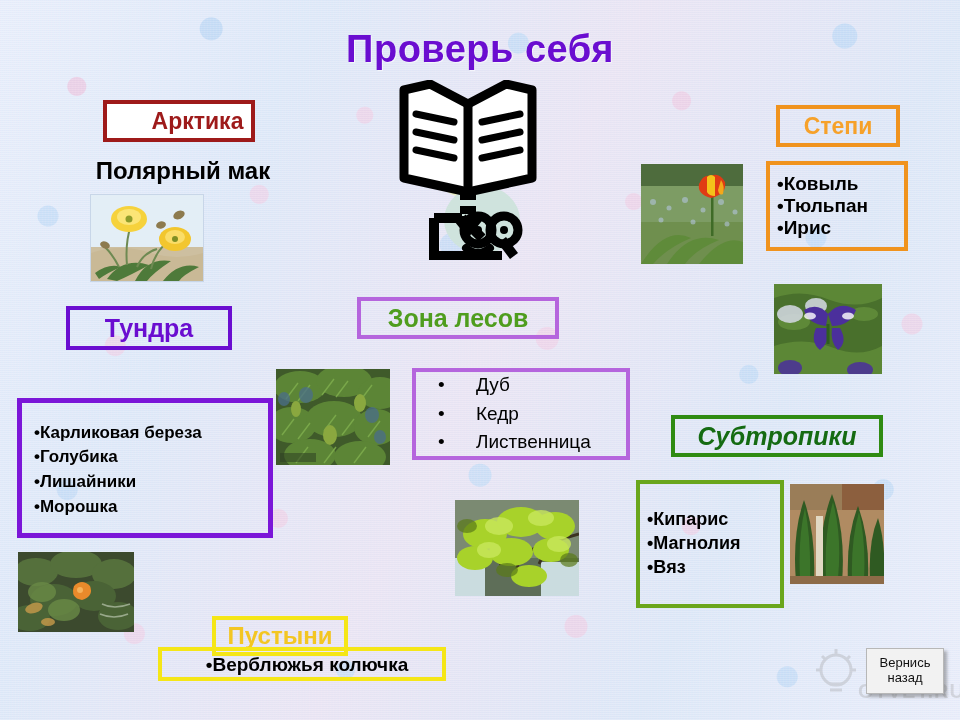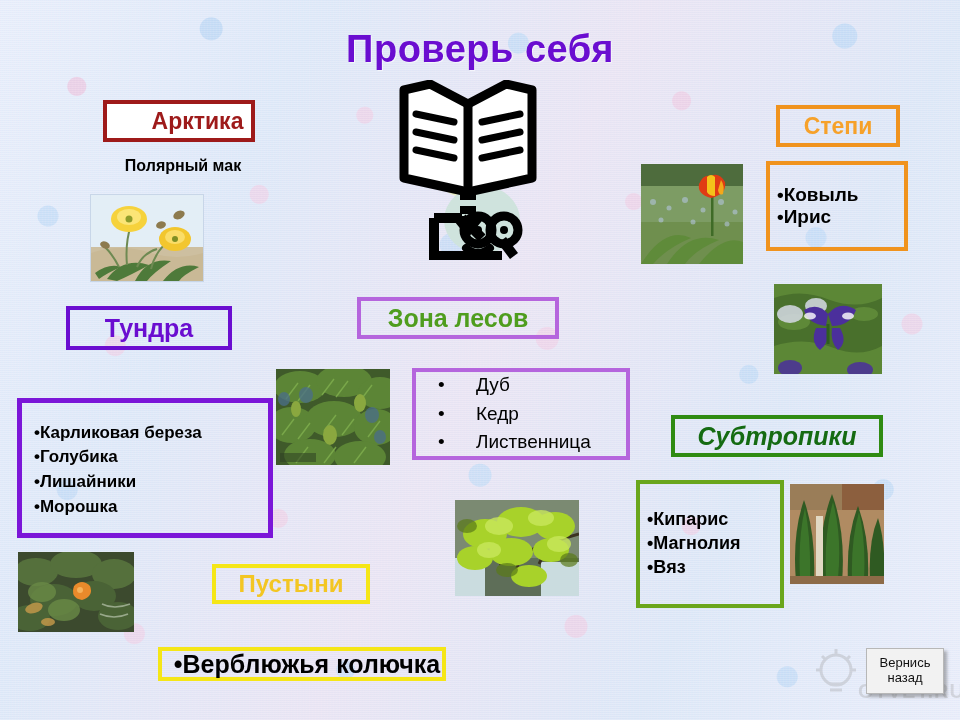--- a/index.html
+++ b/index.html
@@ -95,21 +95,21 @@
     left: 103px; top: 100px; width: 152px; height: 42px;
     border: 4px solid #9e1a1a;
     background: #ffffff;
     color: #9e1a1a;
     font-size: 23px;
     padding-left: 37px;
   }
   #arctic-caption {
     left: 78px; top: 157px; width: 210px;
     text-align: center;
-    font-size: 16px;
+    font-size: 24px;
     font-weight: bold;
     color: #000;
   }
 
   
   #steppe-chip {
     left: 776px; top: 105px; width: 124px; height: 42px;
     border: 4px solid #f0931e;
     color: #f6a12a;
     font-size: 23px;
@@ -176,31 +176,31 @@
     border: 4px solid #6aa61c;
     padding: 4px 0 4px 7px;
     font-size: 18px;
     font-weight: bold;
     color: #000;
     line-height: 1.33;
   }
 
   
   #desert-chip {
-    left: 212px; top: 564px; width: 158px; height: 40px;
+    left: 212px; top: 616px; width: 136px; height: 40px;
     border: 4px solid #f5e617;
     color: #f3c623;
     font-size: 24px;
     background: transparent;
   }
   #desert-list {
     left: 158px; top: 647px; width: 288px; height: 34px;
     border: 4px solid #f5e617;
     padding: 0 0 0 10px;
-    font-size: 25px;
+    font-size: 19px;
     font-weight: bold;
     color: #000;
     justify-content: center;
   }
 
   
   #back-button {
     left: 866px; top: 648px; width: 76px; height: 44px;
     background: #f2f2f2;
     border: 1px solid #b7b7b7;
@@ -304,20 +304,21 @@
         <ellipse cx="88" cy="20" rx="6" ry="4" transform="rotate(-25 88 20)"></ellipse>
         <ellipse cx="70" cy="30" rx="5" ry="3.5" transform="rotate(-15 70 30)"></ellipse>
         <ellipse cx="14" cy="50" rx="5" ry="3.5" transform="rotate(20 14 50)"></ellipse>
       </g>
     </svg>
   </div>
 
   <div class="abs chip" id="steppe-chip">Степи</div>
   <div class="abs listbox" id="steppe-list">
     <div class="li"><span>•</span><span>Ковыль</span></div>
+    <div class="li"><span>•</span><span>Тюльпан</span></div>
     <div class="li"><span>•</span><span>Ирис</span></div>
   </div>
 
   <div class="photo" id="photo-tulip">
     <svg class="inner" viewBox="0 0 102 100" preserveAspectRatio="none">
       <rect width="102" height="100" fill="#6f8f4e"></rect>
       <rect width="102" height="26" fill="#4e6c3d"></rect>
       <rect y="22" width="102" height="36" fill="#7d9c64"></rect>
       <g opacity=".55" fill="#b8c9e8">
         <circle cx="12" cy="38" r="3"></circle>

